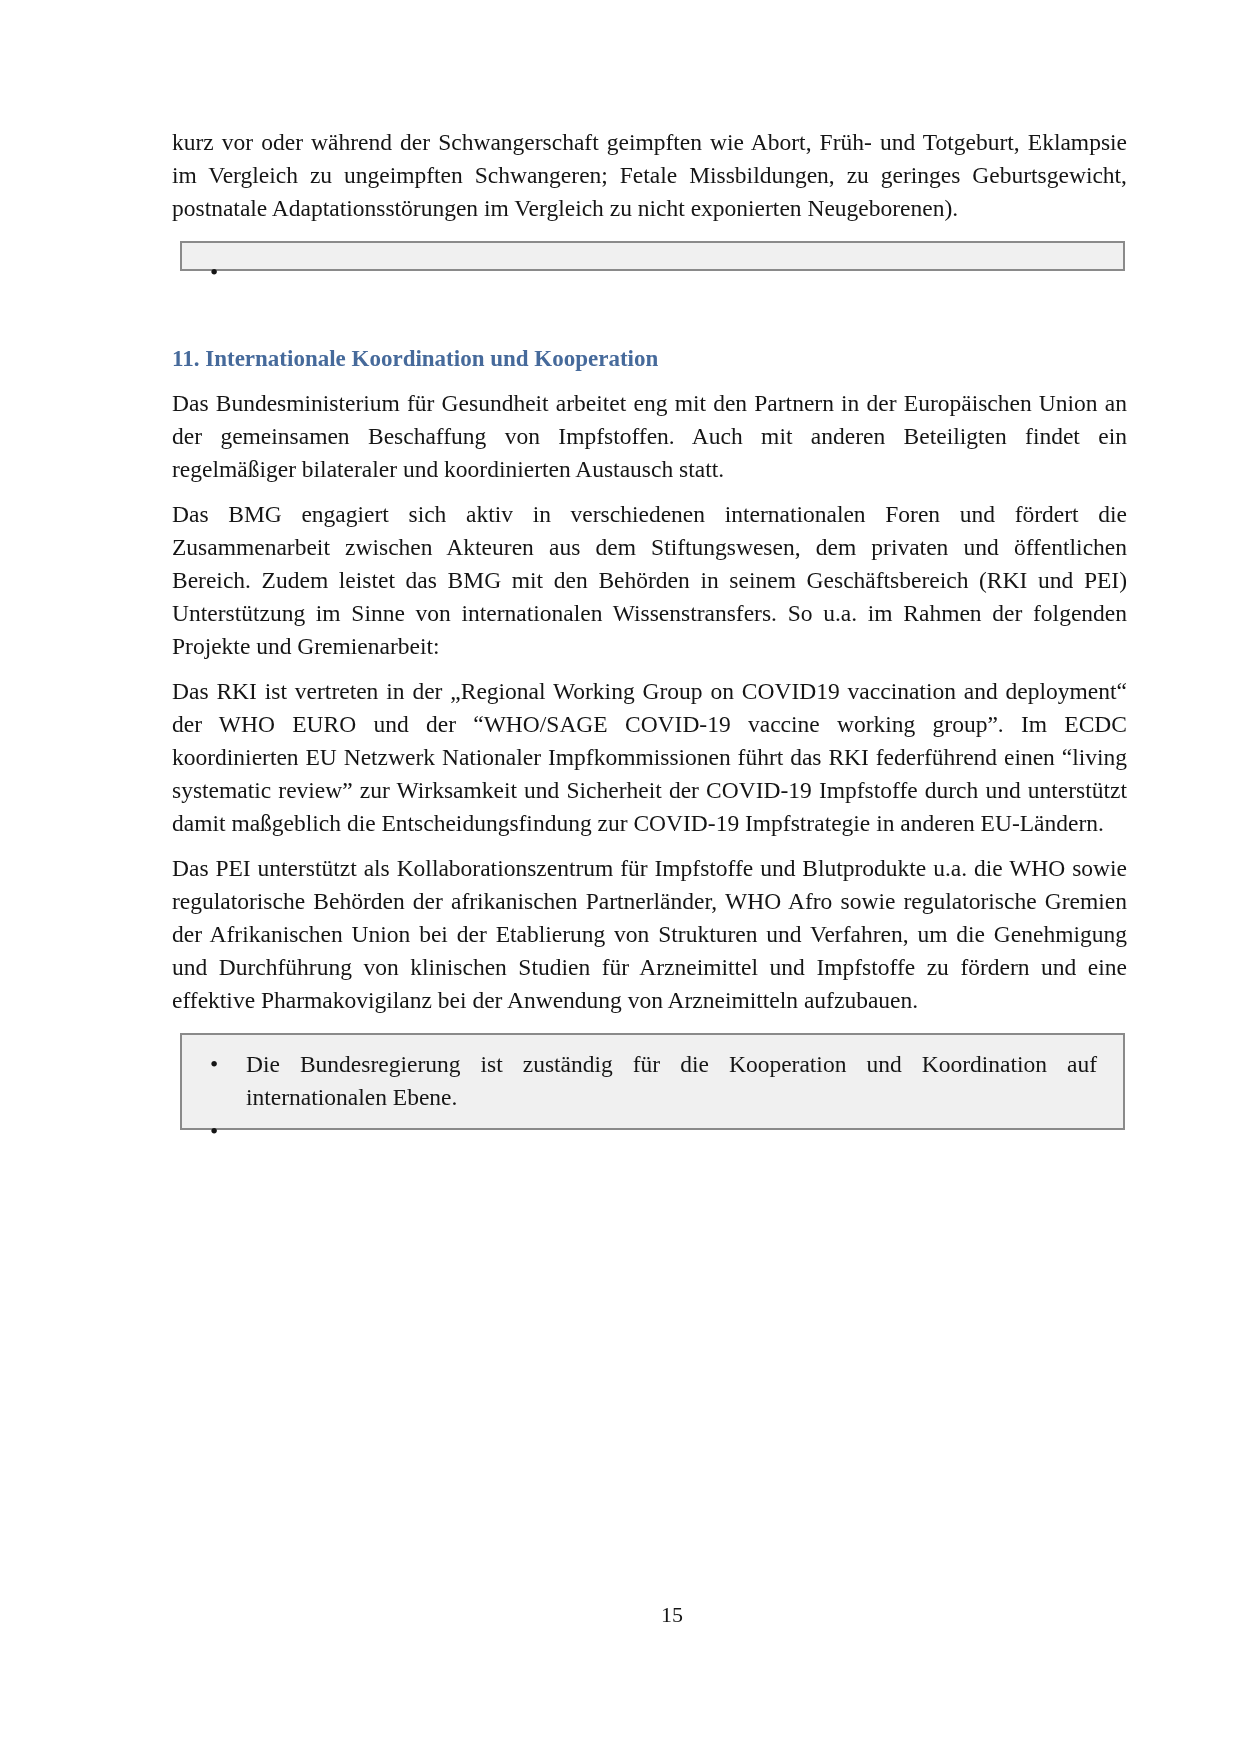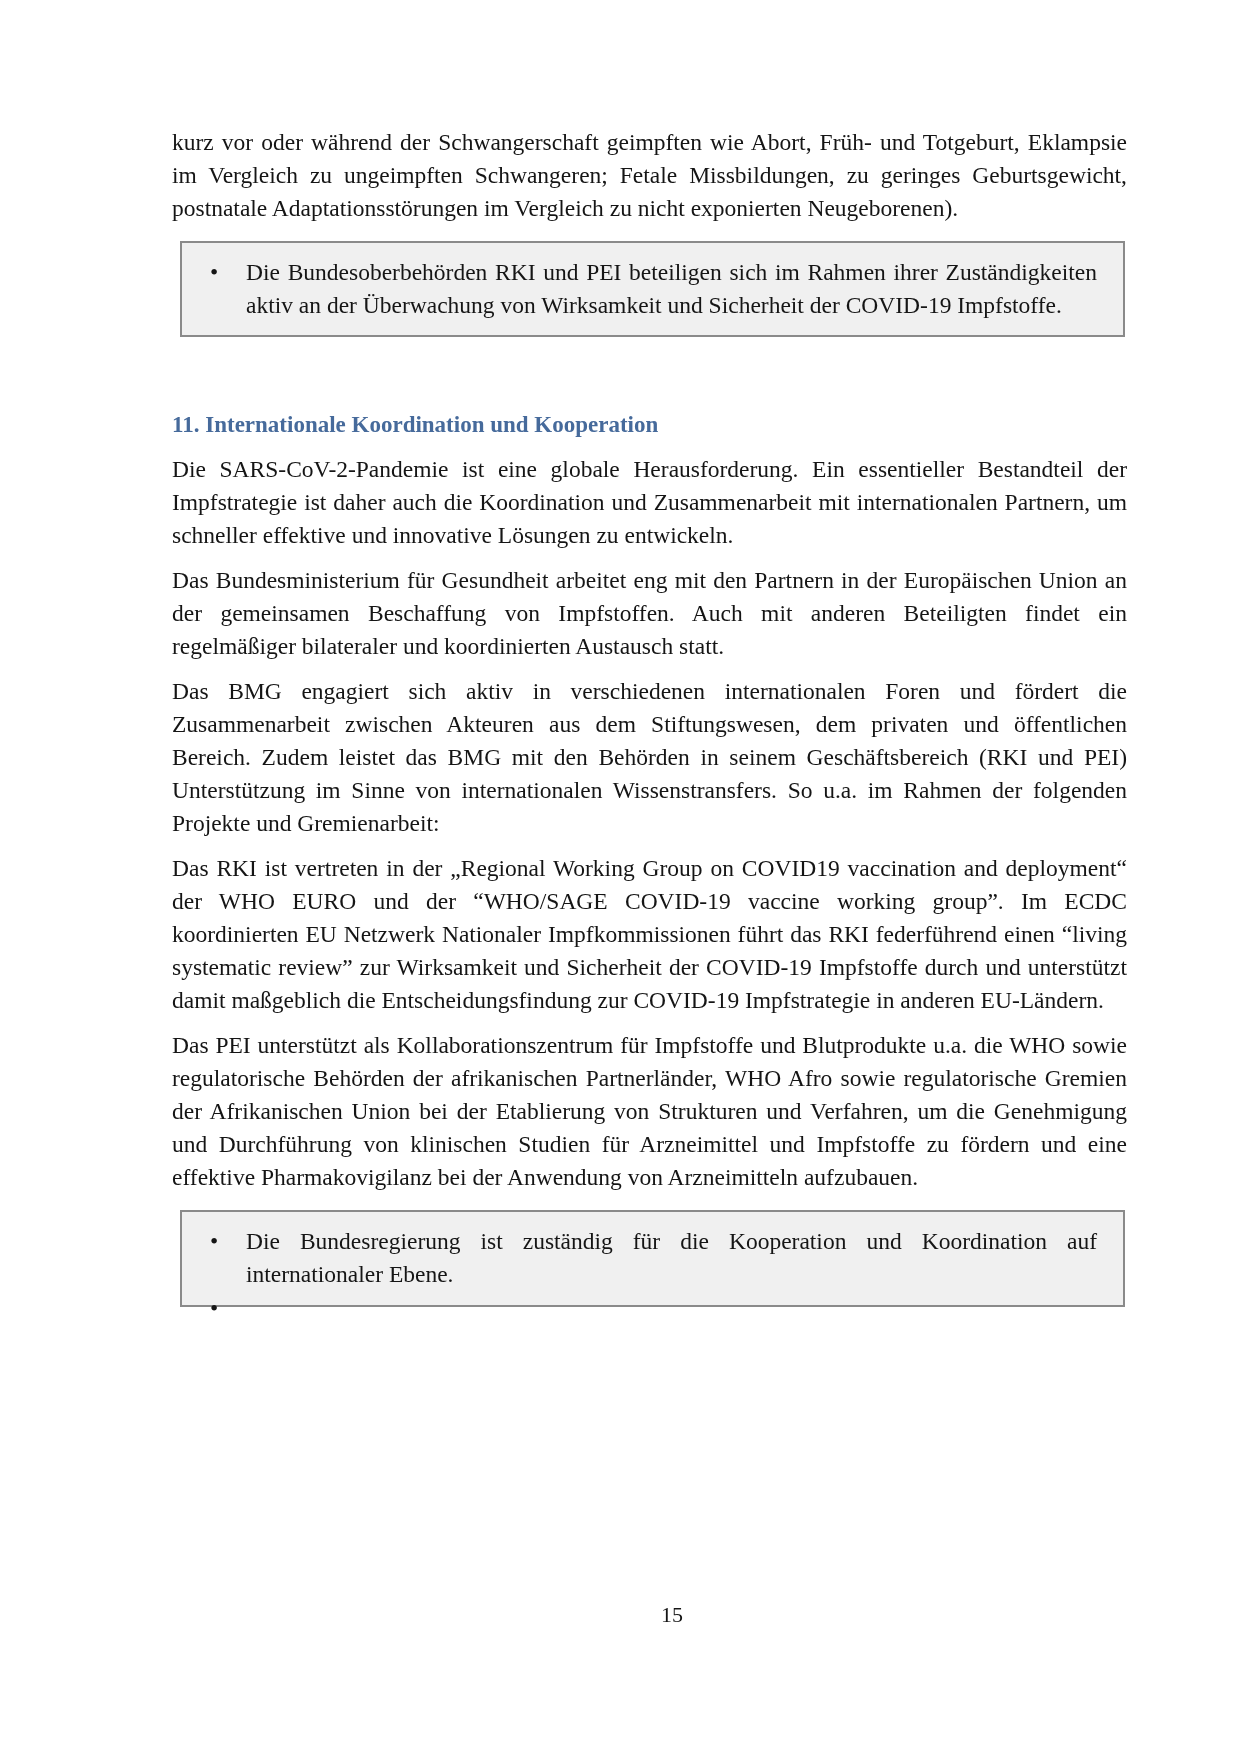--- a/index.html
+++ b/index.html
@@ -77,42 +77,40 @@
 
 <div class="page">
   <div class="content">
 
     <p class="body-par">kurz vor oder während der Schwangerschaft geimpften wie Abort, Früh- und Totgeburt, Eklampsie im Vergleich zu ungeimpften Schwangeren; Fetale Missbildungen, zu geringes Geburtsgewicht, postnatale Adaptationsstörungen im Vergleich zu nicht exponierten Neugeborenen).</p>
 
     <div class="callout">
       <ul class="callout-list">
         <li>
           <span class="bullet-dot">•</span>
-          <span>Die Bundesoberbehörden RKI und PEI beteiligen sich im Rahmen ihrer Zuständigkeiten aktiv an der Überwachung von Wirksamkeit und Sicherheit der COVID-19 Impfstoffe.</span>
         </li>
       </ul>
     </div>
 
     <h1 class="section-heading">11. Internationale Koordination und Kooperation</h1>
 
-    <p class="body-par">Die SARS-CoV-2-Pandemie ist eine globale Herausforderung. Ein essentieller Bestandteil der Impfstrategie ist daher auch die Koordination und Zusammenarbeit mit internationalen Partnern, um schneller effektive und innovative Lösungen zu entwickeln.</p>
 
     <p class="body-par">Das Bundesministerium für Gesundheit arbeitet eng mit den Partnern in der Europäischen Union an der gemeinsamen Beschaffung von Impfstoffen. Auch mit anderen Beteiligten findet ein regelmäßiger bilateraler und koordinierten Austausch statt.</p>
 
     <p class="body-par">Das BMG engagiert sich aktiv in verschiedenen internationalen Foren und fördert die Zusammenarbeit zwischen Akteuren aus dem Stiftungswesen, dem privaten und öffentlichen Bereich. Zudem leistet das BMG mit den Behörden in seinem Geschäftsbereich (RKI und PEI) Unterstützung im Sinne von internationalen Wissenstransfers. So u.a. im Rahmen der folgenden Projekte und Gremienarbeit:</p>
 
     <p class="body-par">Das RKI ist vertreten in der „Regional Working Group on COVID19 vaccination and deployment“ der WHO EURO und der “WHO/SAGE COVID-19 vaccine working group”. Im ECDC koordinierten EU Netzwerk Nationaler Impfkommissionen führt das RKI federführend einen “living systematic review” zur Wirksamkeit und Sicherheit der COVID-19 Impfstoffe durch und unterstützt damit maßgeblich die Entscheidungsfindung zur COVID-19 Impfstrategie in anderen EU-Ländern.</p>
 
     <p class="body-par">Das PEI unterstützt als Kollaborationszentrum für Impfstoffe und Blutprodukte u.a. die WHO sowie regulatorische Behörden der afrikanischen Partnerländer, WHO Afro sowie regulatorische Gremien der Afrikanischen Union bei der Etablierung von Strukturen und Verfahren, um die Genehmigung und Durchführung von klinischen Studien für Arzneimittel und Impfstoffe zu fördern und eine effektive Pharmakovigilanz bei der Anwendung von Arzneimitteln aufzubauen.</p>
 
     <div class="callout">
       <ul class="callout-list">
         <li>
           <span class="bullet-dot">•</span>
-          <span>Die Bundesregierung ist zuständig für die Kooperation und Koordination auf internationaler Ebene.</span>
+          <span>Die Bundesregierung ist zuständig für die Kooperation und Koordination auf internationalen Ebene.</span>
         </li>
         <li>
           <span class="bullet-dot">•</span>
         </li>
       </ul>
     </div>
 
   </div>
 
   <div class="page-number">15</div>

